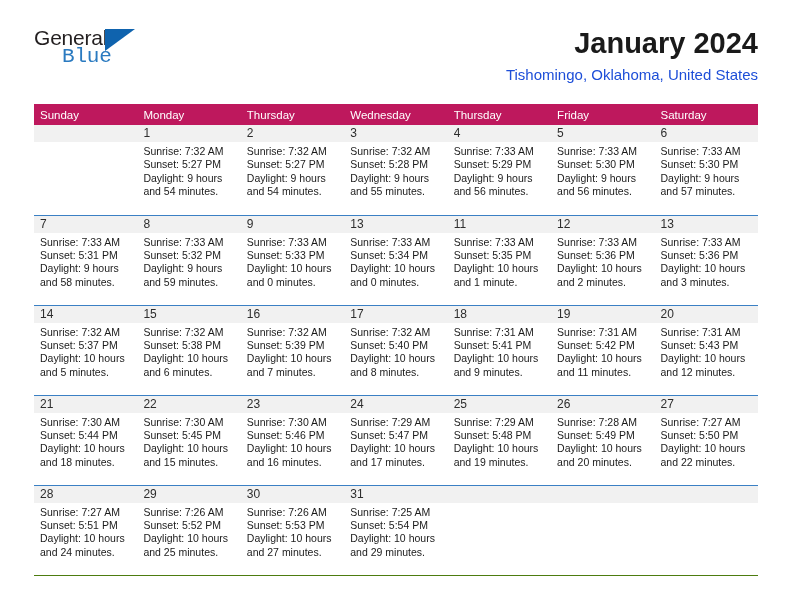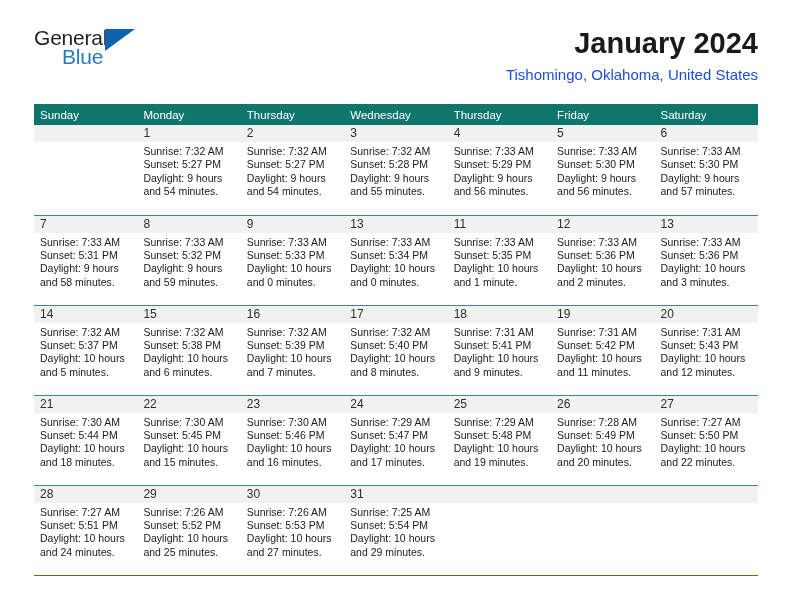--- a/index.html
+++ b/index.html
@@ -46,21 +46,21 @@
     color: #231f20;
     font-family: "Liberation Sans", sans-serif;
   }
   .logo-blue {
     position: absolute;
     left: 28px;
     top: 19px;
     font-size: 21px;
     letter-spacing: -0.2px;
     color: #2a7ac0;
-    font-family: Liberation Sans, sans-serif;
+    font-family: Liberation Mono, monospace;
   }
   .logo-triangle {
     position: absolute;
     left: 71px;
     top: 3px;
     width: 0;
     height: 0;
     border-left: 30px solid #0f63ae;
     border-bottom: 22px solid transparent;
   }
@@ -95,21 +95,21 @@
     width: 724px;
   }
   table.cal {
     border-collapse: collapse;
     table-layout: fixed;
     width: 724px;
   }
   table.cal col { width: 103.43px; }
 
   thead th {
-    background: #0f766e;
+    background: #be185d;
     color: #ffffff;
     font-size: 11.5px;
     font-weight: normal;
     text-align: left;
     padding: 4px 0 4px 6px;
     height: 13px;
     font-family: "Liberation Sans", sans-serif;
   }
 
   tbody tr.week-row > td {

